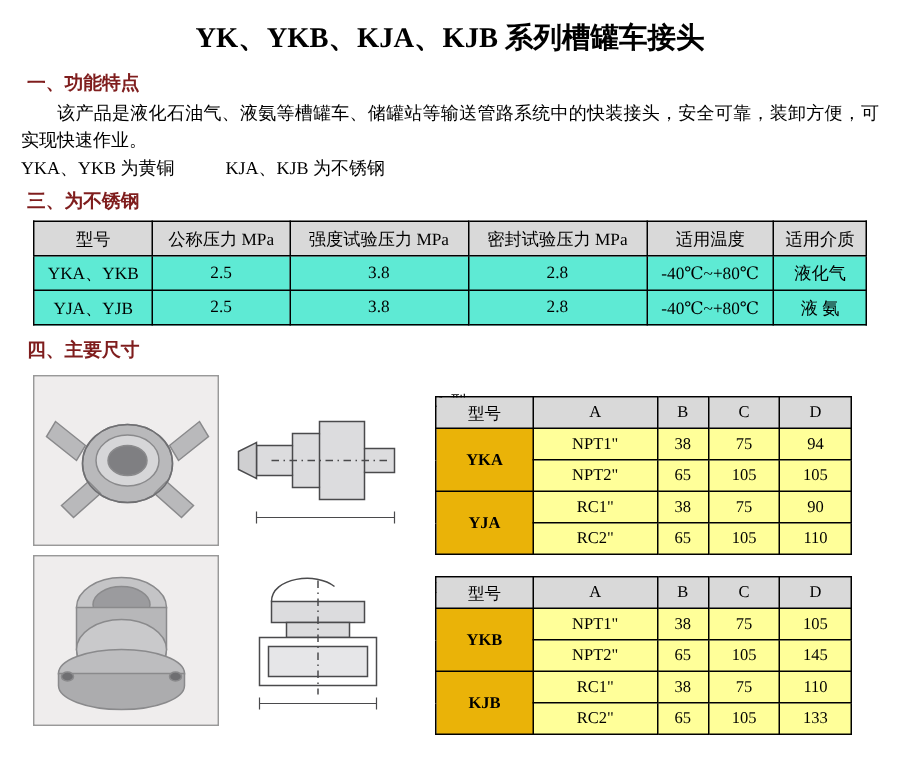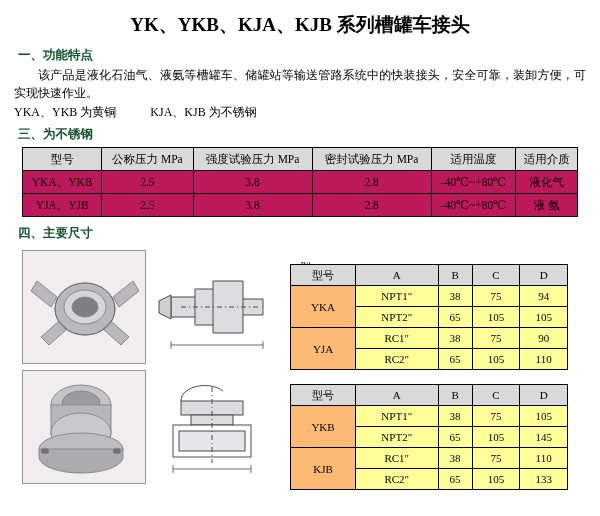--- a/index.html
+++ b/index.html
@@ -23,21 +23,21 @@
   }
   .title {
     text-align: center;
     font-size: 19px;
     font-weight: bold;
     letter-spacing: 0px;
     padding-top: 12px;
     padding-bottom: 4px;
   }
   .section-head {
-    color: #14532d;
+    color: #7f1d1d;
     font-weight: bold;
     font-size: 12.5px;
     margin: 5px 0 2px 18px;
   }
   .para {
     font-size: 12px;
     line-height: 1.5;
     margin: 0 14px 0 14px;
     text-align: justify;
   }
@@ -64,21 +64,21 @@
     border: 1px solid #000000;
     text-align: center;
     height: 22px;
     padding: 0 2px;
   }
   table.spec thead th {
     background: #d9d9d9;
     font-weight: normal;
   }
   table.spec tbody td {
-    background: #be185d;
+    background: #5eead4;
   }
   .s4 {
     margin: 8px 0 2px 18px;
     font-family: Liberation Mono, monospace;
   }
   
   .lower {
     position: relative;
     margin-top: 4px;
     height: 250px;
@@ -107,22 +107,23 @@
   table.dim th, table.dim td {
     border: 1px solid #000000;
     text-align: center;
     height: 18px;
   }
   table.dim thead th {
     background: #d9d9d9;
     font-weight: normal;
   }
   table.dim td.modelcell {
-    background: #fdba74;
+    background: #eab308;
     width: 62px;
+    font-weight: bold;
   }
   table.dim td.yellow {
     background: #ffff99;
   }
   .tbl-a { position: absolute; left: 290px; top: 18px; }
   .tbl-b { position: absolute; left: 290px; top: 138px; }
   
   svg.art { display: block; }
 </style>
 </head>

